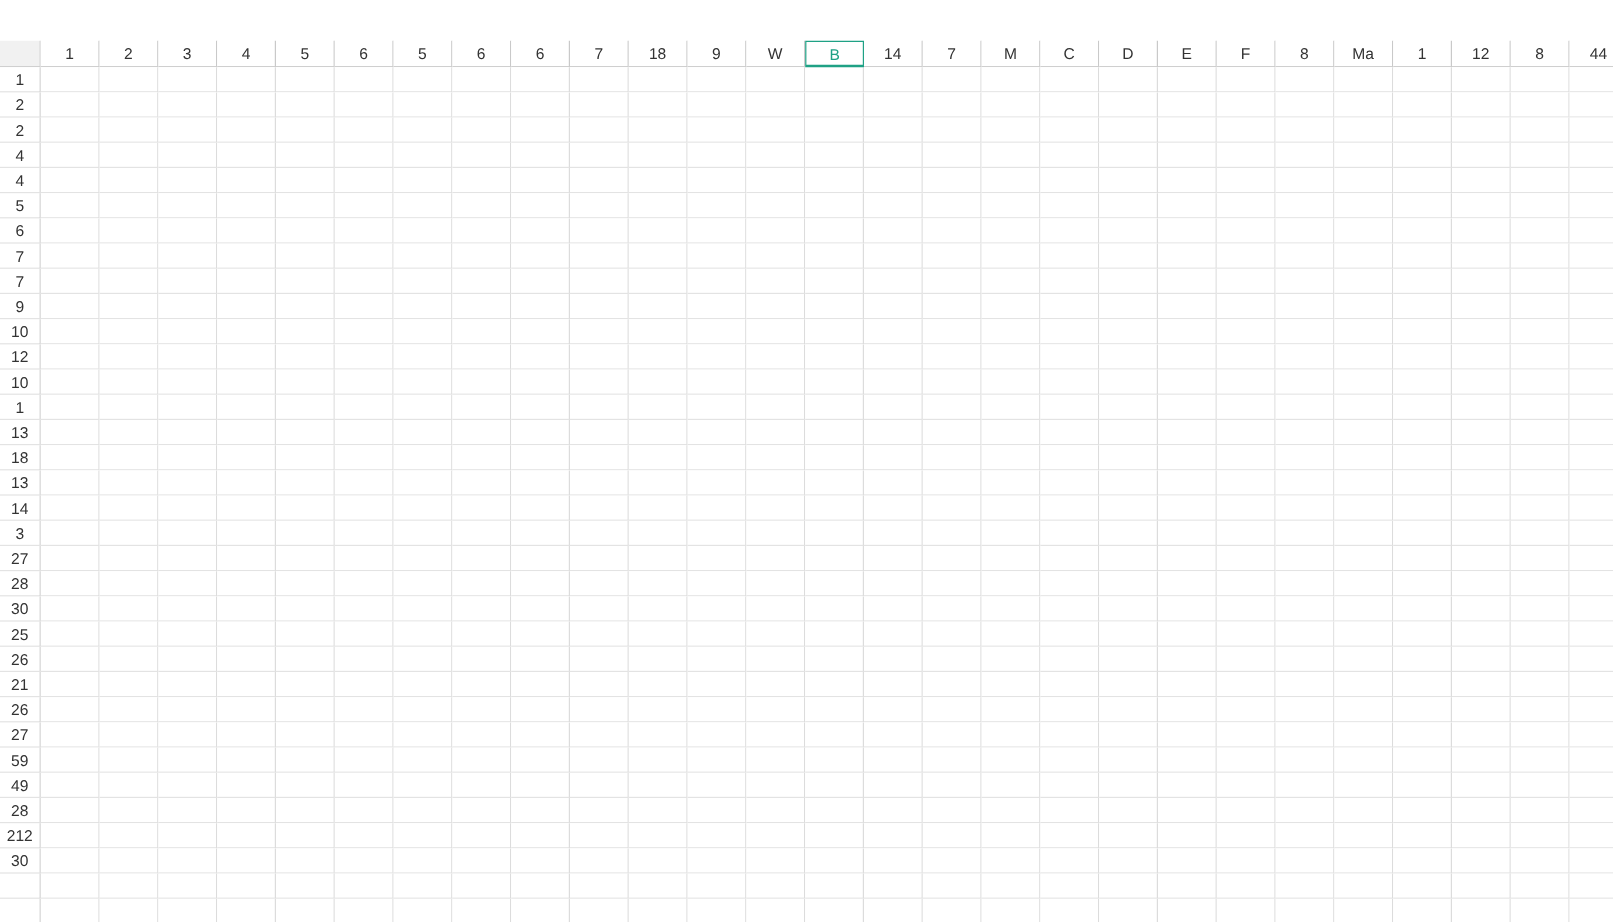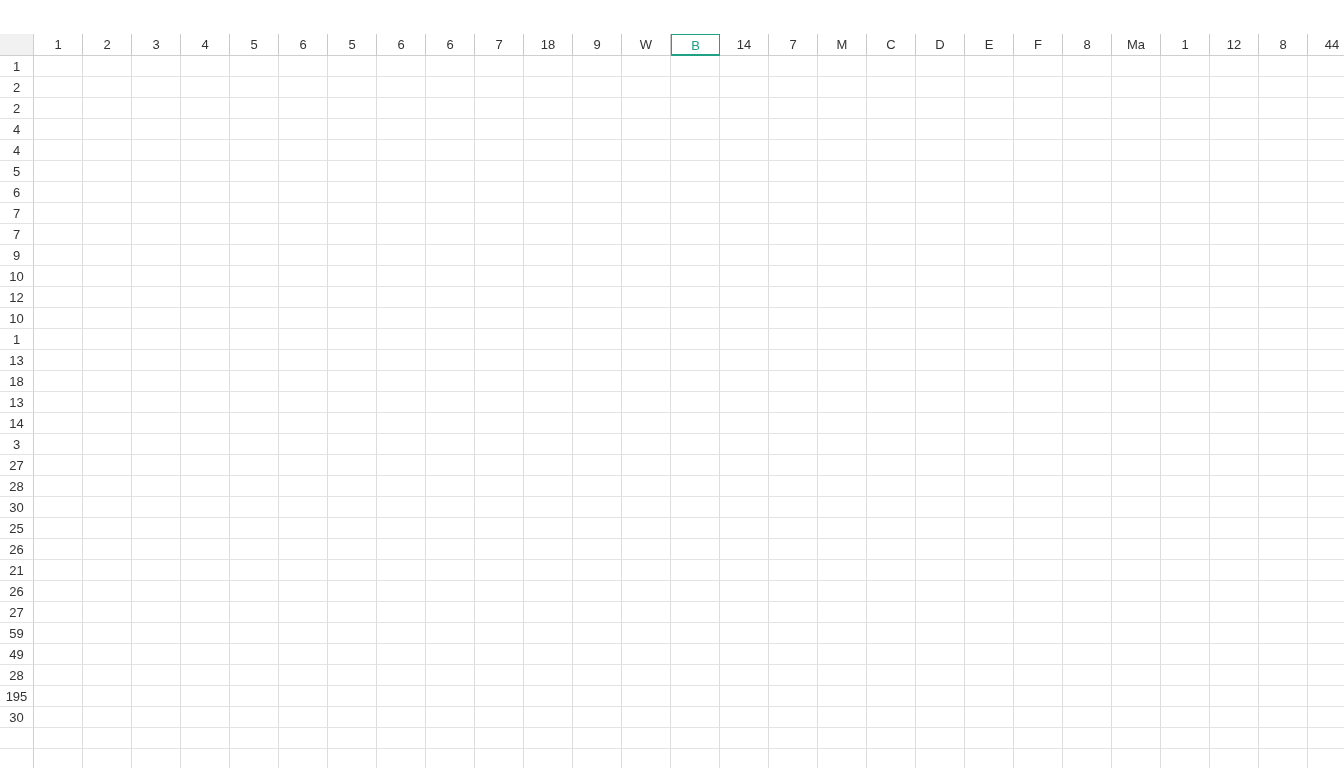--- a/index.html
+++ b/index.html
@@ -165,21 +165,21 @@
       <div class="row-header">28</div>
       <div class="row-header">30</div>
       <div class="row-header">25</div>
       <div class="row-header">26</div>
       <div class="row-header">21</div>
       <div class="row-header">26</div>
       <div class="row-header">27</div>
       <div class="row-header">59</div>
       <div class="row-header">49</div>
       <div class="row-header">28</div>
-      <div class="row-header">195</div>
+      <div class="row-header">212</div>
       <div class="row-header">30</div>
       <div class="row-header"></div>
       <div class="row-header"></div>
     </div>
 
   <div class="grid" id="grid">
       <div class="grid-row">
         <div class="cell"></div>
         <div class="cell"></div>
         <div class="cell"></div>

